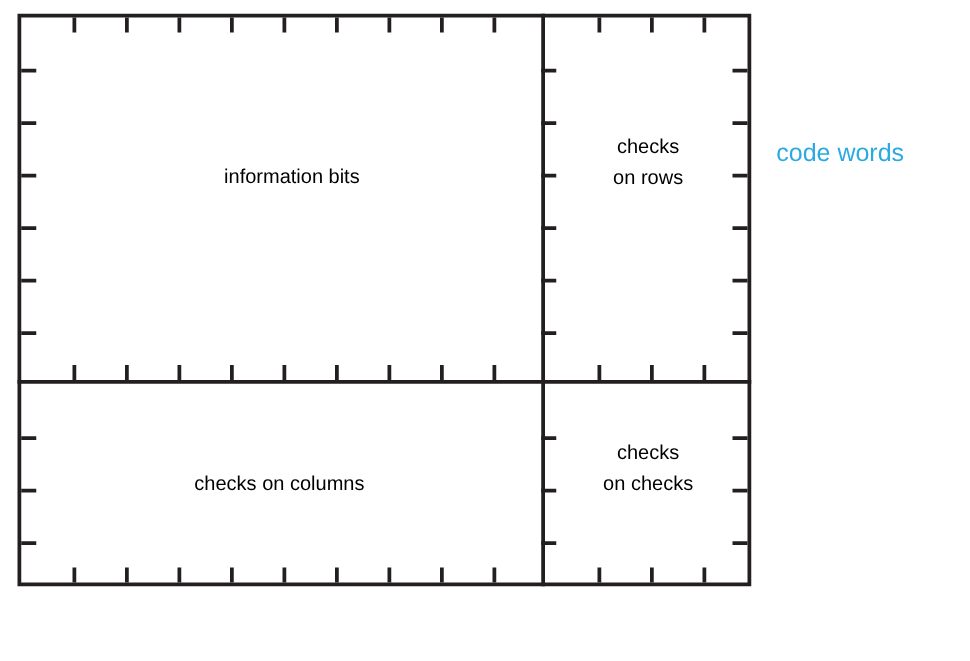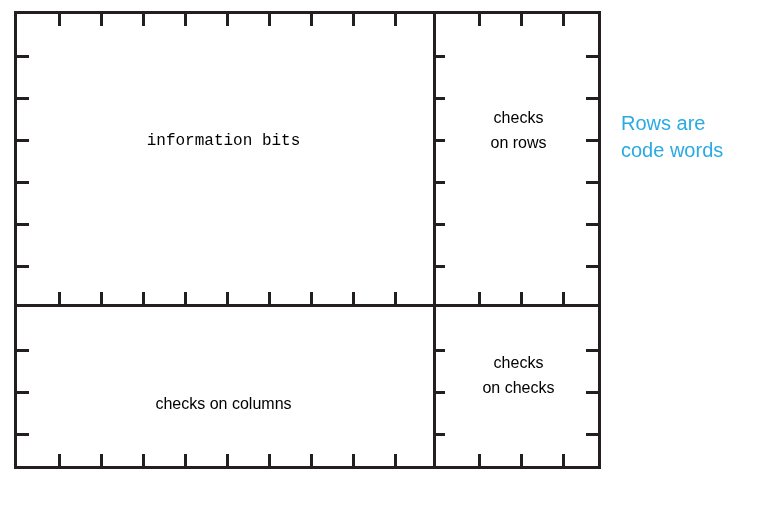--- a/index.html
+++ b/index.html
@@ -72,35 +72,33 @@
   .cell-label {
     position: absolute;
     color: #000000;
     font-size: 16px;
     line-height: 25px;
     text-align: center;
     white-space: pre-line;
     font-family: "Liberation Sans", sans-serif;
   }
   #label-information-bits {
-    left: 14px;
+    left: 24px;
     top: 129px;
     width: 419px;
-    font-family: Liberation Mono, monospace;
   }
   #label-checks-on-rows {
     left: 436px;
     top: 105px;
     width: 165px;
   }
   #label-checks-on-columns {
     left: 14px;
     top: 375px;
     width: 419px;
-    margin-top: 16px;
   }
   #label-checks-on-checks {
     left: 436px;
     top: 350px;
     width: 165px;
   }
 
   
   .annotation {
     position: absolute;
@@ -228,18 +226,17 @@
 
   <div class="cell-label" id="label-checks-on-rows">checks
 on rows</div>
 
   <div class="cell-label" id="label-checks-on-columns">checks on columns</div>
 
   <div class="cell-label" id="label-checks-on-checks">checks
 on checks</div>
 
   <div class="annotation" id="annotation-rows">
-    <div>Rows are</div>
     <div>code words</div>
   </div>
 
 
 </div>
 
 </body></html>

